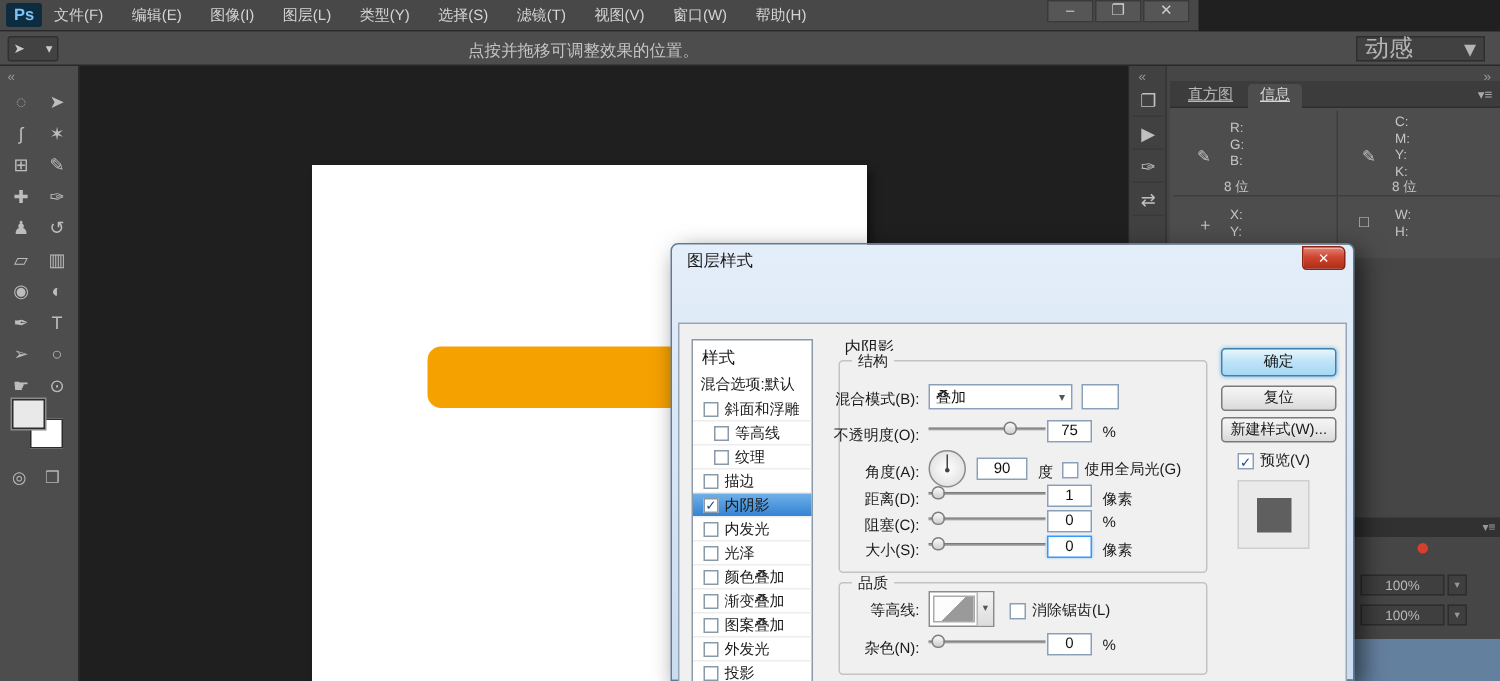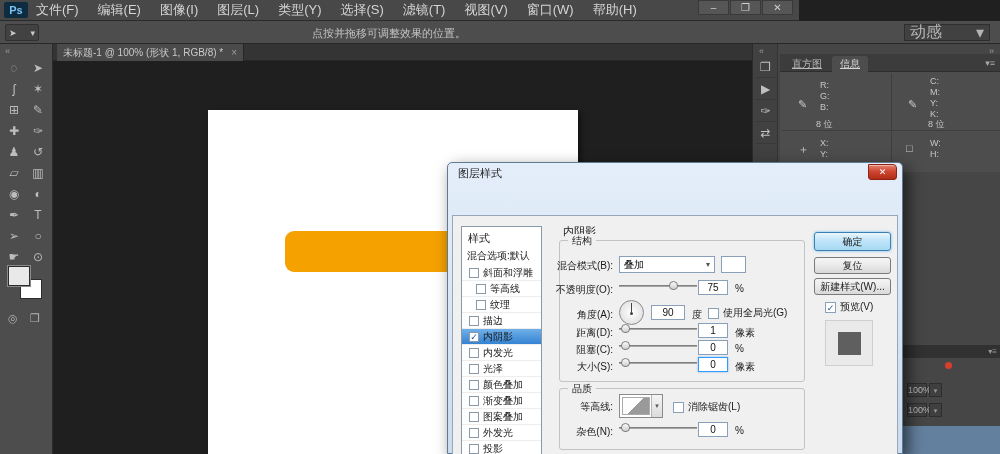--- a/index.html
+++ b/index.html
@@ -4,21 +4,21 @@
 <style>
   * { margin:0; padding:0; box-sizing:border-box; }
   html,body { width:1000px; height:454px; }
   body { font-family:"Liberation Sans","DejaVu Sans",sans-serif; font-size:11px; overflow:hidden; background:#202020; }
   #stage { position:relative; width:1000px; height:454px; overflow:hidden; background:#202020; }
 
   
   #titlebar { position:absolute; left:0; top:0; width:799px; height:21px; background:#484848; border-bottom:1px solid #2a2a2a; }
   #ps-logo { position:absolute; left:4px; top:2px; width:24px; height:16px; background:#0d2c40; color:#7cc4f8; font-weight:bold; font-size:11px; text-align:center; line-height:16px; border-radius:2px; }
   #menu-items { position:absolute; left:36px; top:0; height:20px; display:flex; align-items:center; gap:19px; }
-  .menu-item { color:#d4d4d4; font-size:13px; cursor:default; }
+  .menu-item { color:#d4d4d4; font-size:10px; cursor:default; }
   #win-controls { position:absolute; right:6px; top:0; display:flex; }
   .win-btn { width:31px; height:15px; color:#cfcfcf; font-size:10px; text-align:center; line-height:14px; background:#565656; border:1px solid #3a3a3a; margin-left:1px; }
 
   #optionsbar { position:absolute; left:0; top:21px; width:1000px; height:23px; background:#4d4d4d; border-bottom:1px solid #282828; }
   #tool-preset { position:absolute; left:5px; top:3px; width:34px; height:17px; background:#424242; border:1px solid #303030; border-radius:2px; color:#c9c9c9; font-size:9px; display:flex; align-items:center; justify-content:space-between; padding:0 3px; }
   #options-hint { position:absolute; left:312px; top:5px; color:#c3c3c3; font-size:11px; }
   #workspace-switcher { position:absolute; right:10px; top:3px; width:86px; height:17px; background:#414141; border:1px solid #2e2e2e; color:#b5b5b5; font-size:16px; display:flex; align-items:center; justify-content:space-between; padding:0 5px; }
 
   
   #toolbar { position:absolute; left:0; top:44px; width:53px; height:410px; background:#4d4d4d; border-right:1px solid #2b2b2b; }
@@ -55,21 +55,21 @@
   .info-icon { position:absolute; color:#c6c6c6; font-size:11px; }
   .info-divider-v { position:absolute; left:111px; top:2px; width:1px; height:96px; background:#3e3e3e; }
   .info-divider-h { position:absolute; left:2px; top:58px; width:219px; height:1px; background:#3e3e3e; }
   .bits { position:absolute; font-size:9px; color:#c6c6c6; }
 
   #layers-frag { position:absolute; left:148px; top:301px; width:100px; height:109px; background:#464646; }
   #layers-header { position:absolute; left:0; top:0; width:100px; height:13px; background:#313131; }
   #layers-menu { position:absolute; right:4px; top:2px; color:#999; font-size:8px; }
   #red-dot { position:absolute; left:44px; top:17px; width:7px; height:7px; border-radius:50%; background:#d6402b; }
   .lf-row { position:absolute; left:6px; display:flex; align-items:center; gap:2px; }
-  .lf-val { width:20px; height:14px; background:#3f3f3f; border:1px solid #2d2d2d; color:#b9b9b9; font-size:9px; text-align:center; line-height:12px; }
+  .lf-val { width:56px; height:14px; background:#3f3f3f; border:1px solid #2d2d2d; color:#b9b9b9; font-size:9px; text-align:center; line-height:12px; }
   .lf-arr { width:13px; height:14px; background:#3f3f3f; border:1px solid #2d2d2d; color:#999; font-size:7px; text-align:center; line-height:13px; }
   #selected-layer-row { position:absolute; left:0; top:81px; width:100px; height:28px; background:#64809f; }
 
   
   #dialog { position:absolute; left:447px; top:162px; width:456px; height:292px; background:linear-gradient(#e4eefa,#cbdcef); border:1px solid #5f7a94; border-radius:5px 5px 0 0; box-shadow:5px 6px 16px rgba(0,0,0,.6); z-index:50; }
   #dialog-title { position:absolute; left:10px; top:3px; color:#1b1b1b; font-size:11px; }
   #dialog-close { position:absolute; left:420px; top:1px; width:29px; height:16px; background:linear-gradient(#e58573,#cf4631 45%,#b02c15); border:1px solid #8e2213; border-radius:0 4px 3px 3px; color:#fff; font-size:9px; font-weight:bold; text-align:center; line-height:15px; box-shadow:inset 0 1px 0 rgba(255,255,255,.4); }
   #dlg-body { position:absolute; left:4px; top:20px; width:446px; height:272px; background:#f0f0f0; border:1px solid #97a7ba;margin-top:32px; }
 
   
@@ -184,26 +184,20 @@
       </div>
     <div id="swatches">
       <div id="bg-swatch"></div>
       <div id="fg-swatch"></div>
     </div>
     <div class="tb-extra" style="left:8px; top:268px;">◎</div>
     <div class="tb-extra" style="left:30px; top:268px;">❒</div>
   </div>
 
   <div id="docarea">
-    <div id="tabbar">
-      <div id="doc-tab">
-        <span>未标题-1 @ 100% (形状 1, RGB/8) *</span>
-        <span class="tab-close">×</span>
-      </div>
-    </div>
     <div id="canvas">
       <div id="orange-shape" style="background: rgb(245, 161, 0);"></div>
     </div>
   </div>
 
   <div id="rightpanels">
     <div id="icon-strip">
       <div id="strip-collapse">«</div>
       <div id="strip-icons">
           <div class="strip-icon">❐</div>

